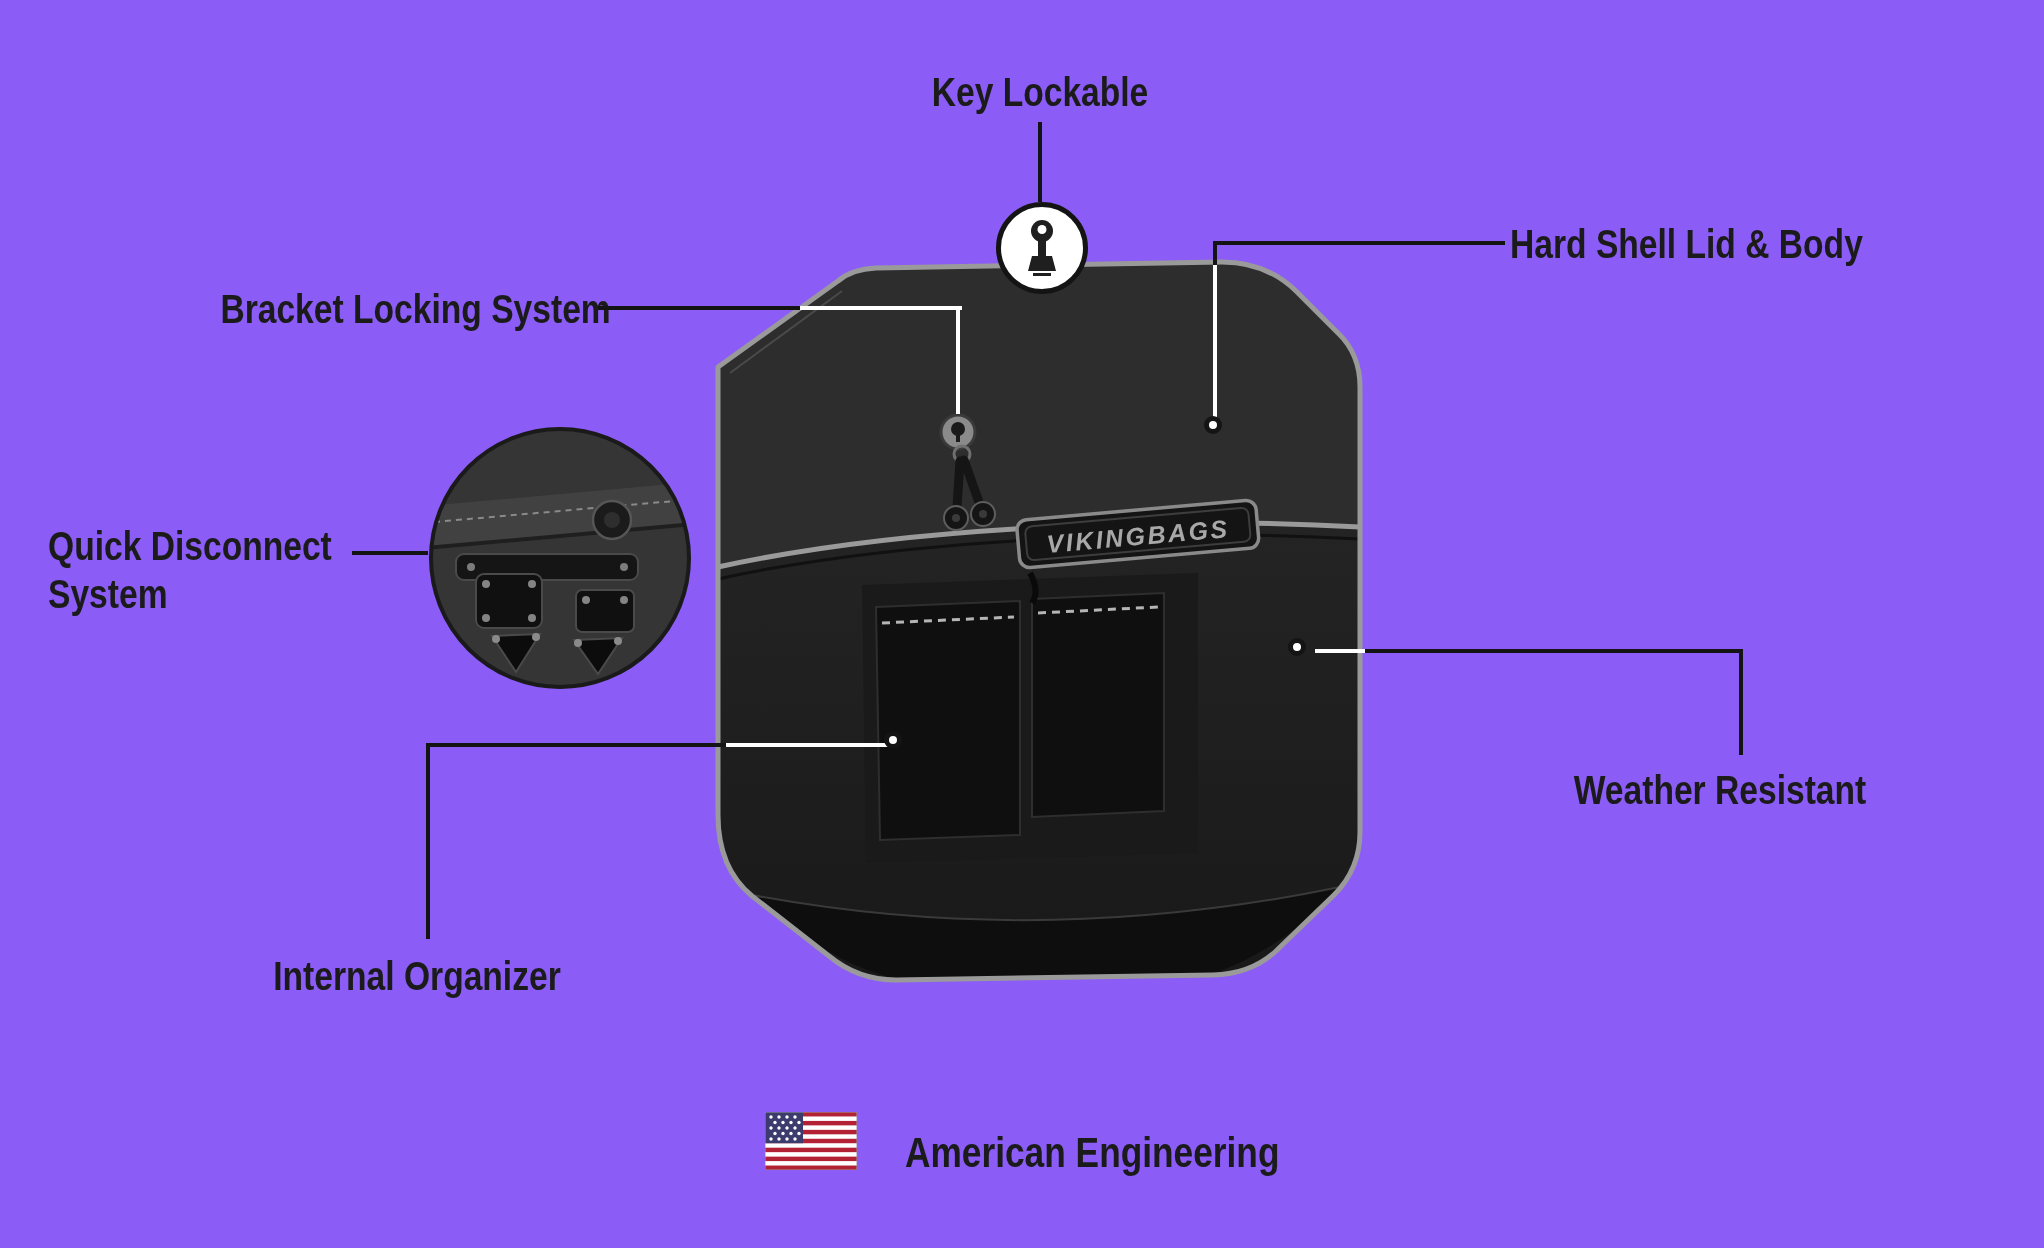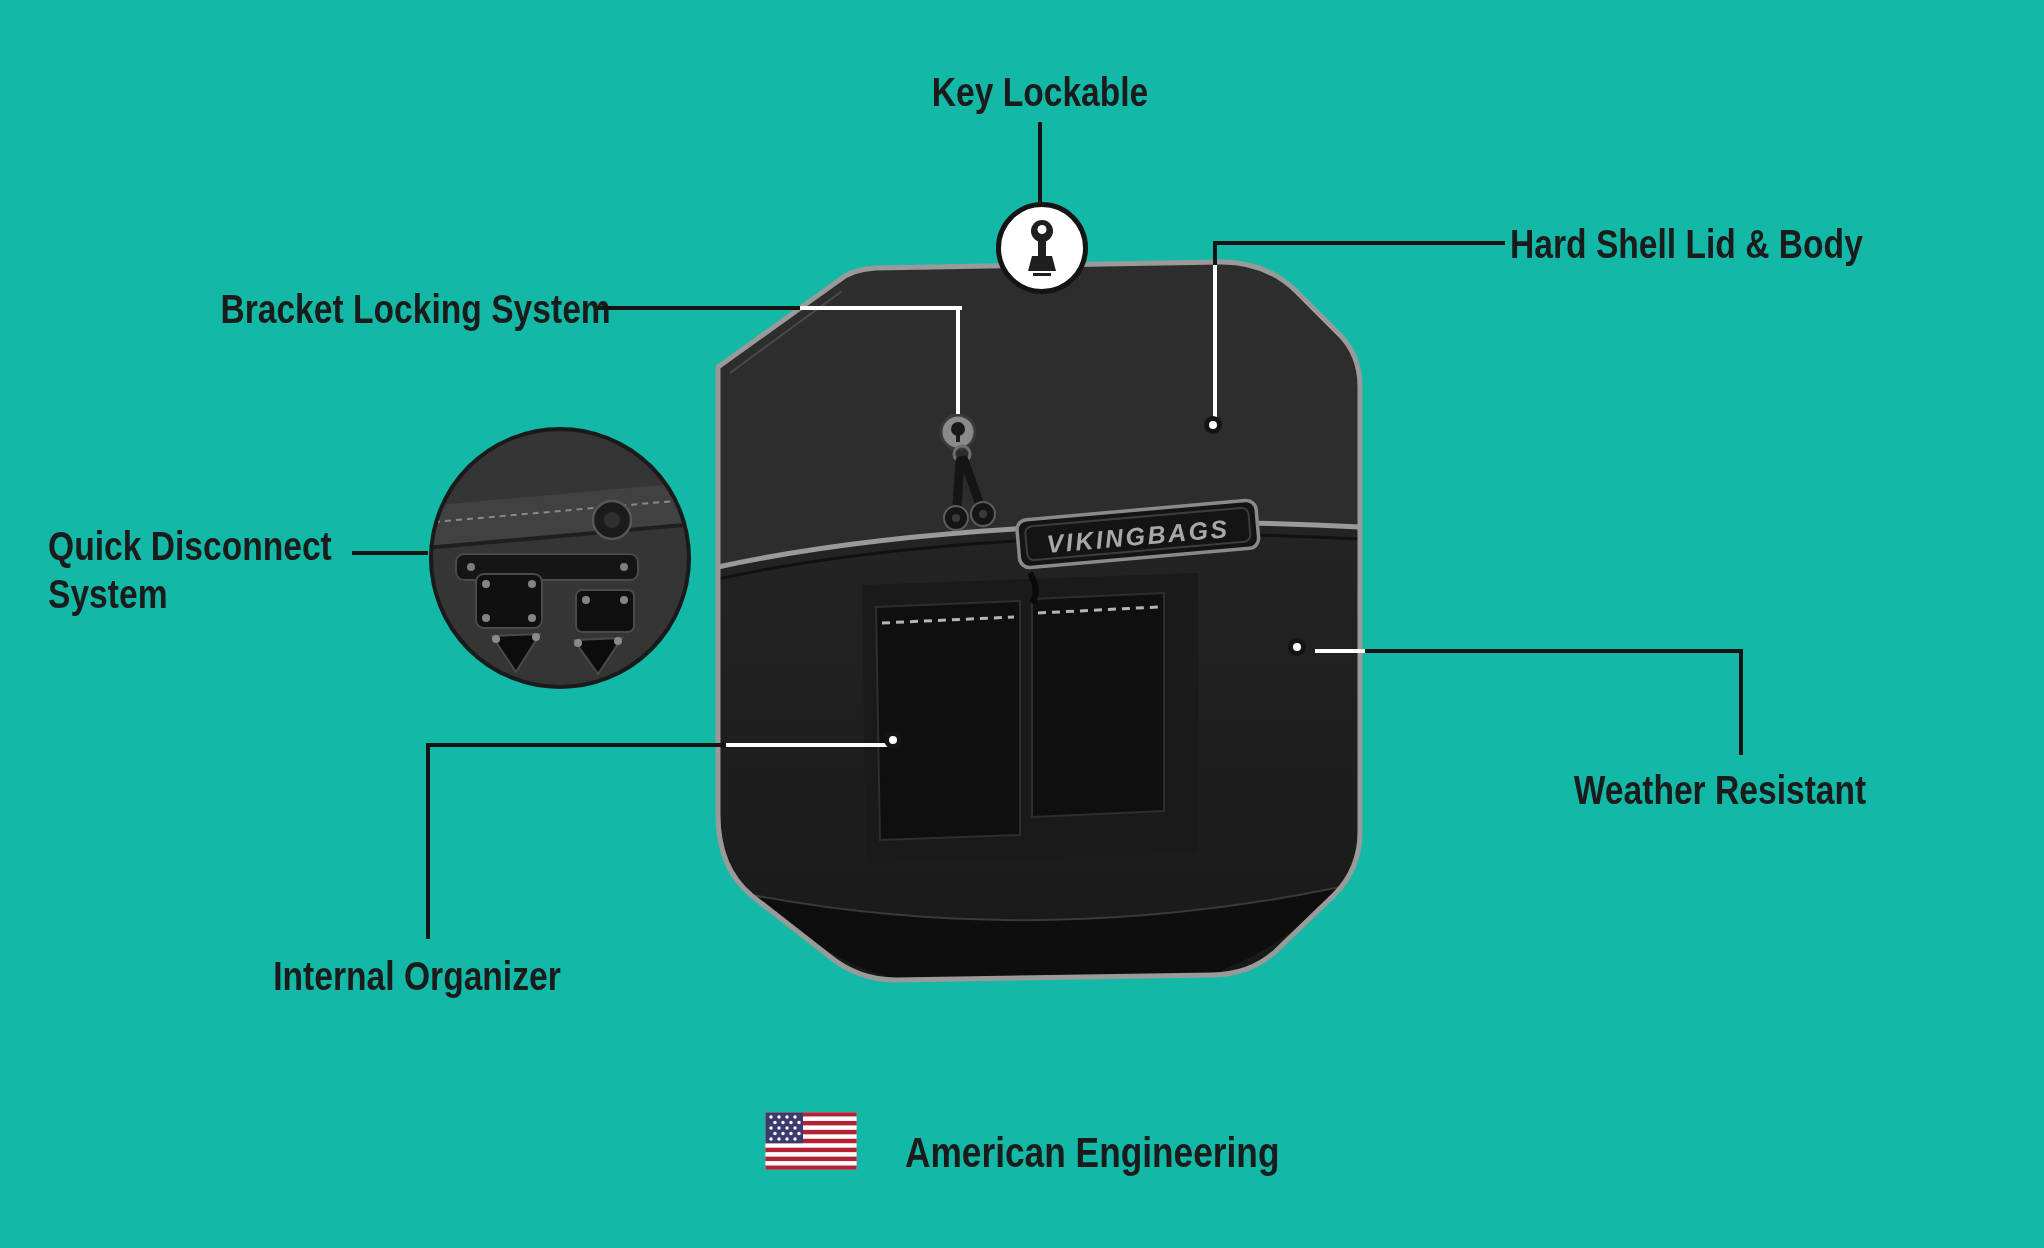--- a/index.html
+++ b/index.html
@@ -1,18 +1,18 @@
 <!DOCTYPE html>
 <html><head>
 <meta charset="utf-8">
 <style>
   * { margin:0; padding:0; box-sizing:border-box; }
   html,body { background:#ffffff; }
   .canvas {
-    position:relative; width:2044px; height:1248px; background:#14b8a6;
+    position:relative; width:2044px; height:1248px; background:#8b5cf6;
     font-family:"Liberation Sans", sans-serif; overflow:hidden;
   }
   .label {
     position:absolute; font-weight:700; font-size:40px; color:#1b1b1b;
     line-height:1.2; white-space:nowrap;
   }
   .cond   { transform:scaleX(0.84); }
   .o-left   { transform-origin:left center; text-align:left; }
   .o-right  { transform-origin:right center; text-align:right; }
   .o-center { transform-origin:center center; text-align:center; }

